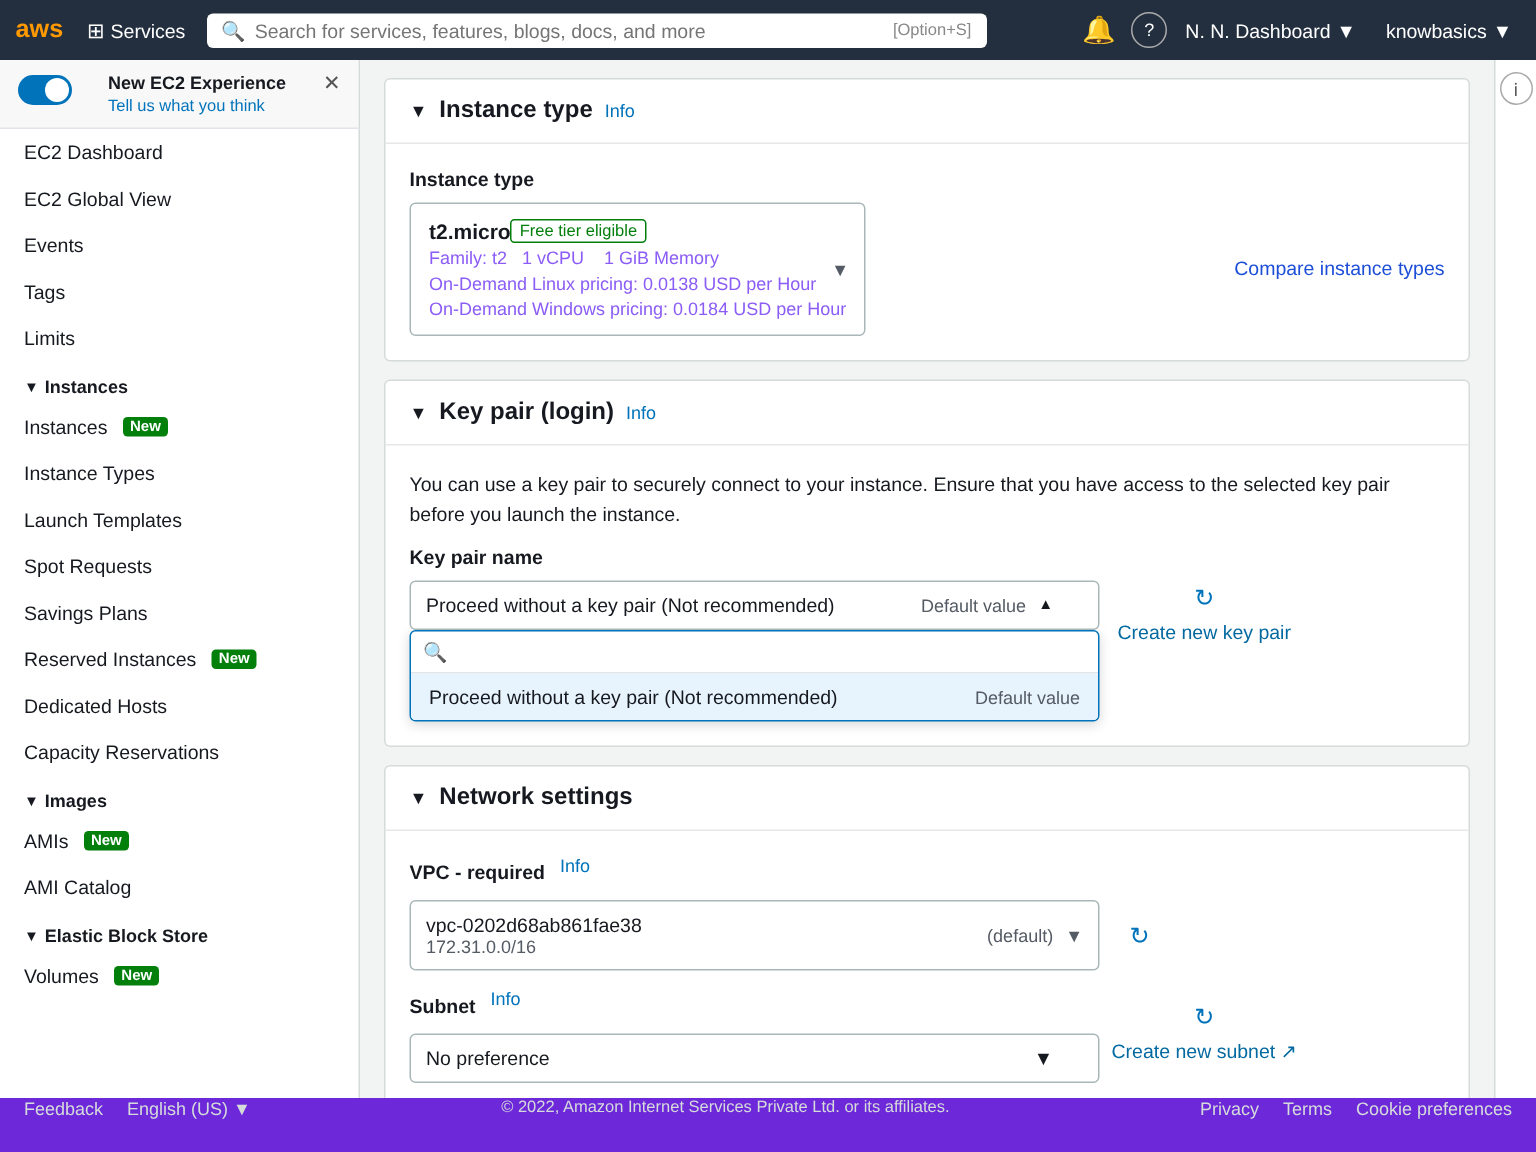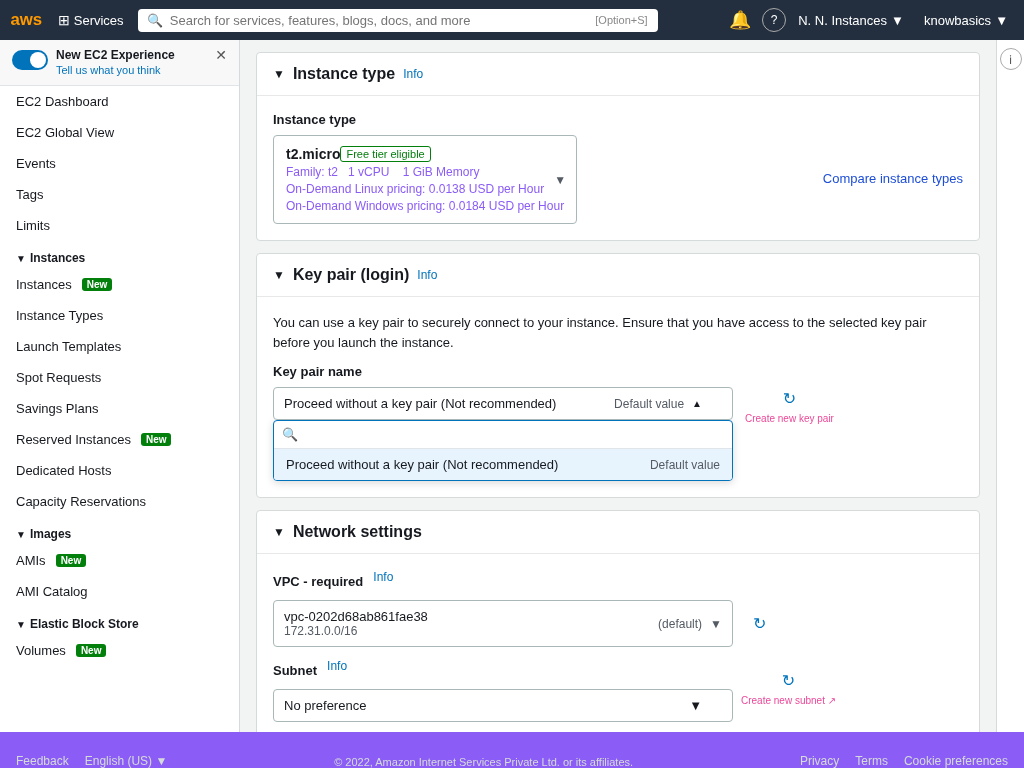--- a/index.html
+++ b/index.html
@@ -96,21 +96,21 @@
       border-right: 1px solid #d5dbdb;
       overflow-y: auto;
       flex-shrink: 0;
     }
     .experience-banner {
       background: #f8f8f8;
       border-bottom: 1px solid #e1e4e8;
       padding: 8px 12px;
       display: flex;
       align-items: flex-start;
-      gap: 8px;
+      gap: 24px;
     }
     .toggle-switch {
       position: relative;
       width: 36px;
       height: 20px;
       flex-shrink: 0;
       margin-top: 2px;
     }
     .toggle-slider {
       position: absolute;
@@ -337,21 +337,21 @@
       background: #e8f4fd;
     }
     .dropdown-option .opt-default { color: #545b64; font-size: 12px; }
     .refresh-icon-btn {
       background: none;
       border: none;
       cursor: pointer;
       color: #0073bb;
       font-size: 16px;
     }
-    .create-link { color: #ec4899; font-size: 10px; cursor: pointer; text-decoration: none; line-height: 1.4; }
+    .create-link { color: #0369a1; font-size: 13px; cursor: pointer; text-decoration: none; line-height: 1.4; }
 
     
     .vpc-row {
       display: flex;
       align-items: center;
       gap: 20px;
     }
     .vpc-field {
       border: 1px solid #aab7b8;
       border-radius: 4px;
@@ -373,24 +373,24 @@
 
     .subnet-row {
       display: flex;
       align-items: center;
       gap: 8px;
       margin-top: 12px;
     }
 
     
     .footer {
-      background: #8b5cf6;
+      background: #6d28d9;
       height: 36px;
       display: flex;
-      align-items: flex-end;
+      align-items: flex-start;
       justify-content: space-between;
       padding: 0 16px;
       flex-shrink: 0;
     }
     .footer-left { display: flex; align-items: center; gap: 16px; }
     .footer-left span, .footer-right span { color: #d5dbdb; font-size: 12px; cursor: pointer; }
     .footer-center { color: #d5dbdb; font-size: 11px; text-align: center; }
     .footer-right { display: flex; align-items: center; gap: 16px; }
 
     .section-arrow { font-size: 12px; color: #16191f; }
@@ -427,21 +427,21 @@
   <div class="search-bar">
     <span>🔍</span>
     <input type="text" placeholder="Search for services, features, blogs, docs, and more" style="">
     <span class="search-shortcut">[Option+S]</span>
   </div>
 
   <div class="nav-right">
     <button class="nav-icon-btn">🔔</button>
     <button class="nav-icon-btn" style="font-size:16px; border:1px solid #aaa; border-radius:50%; width:24px;height:24px;display:flex;align-items:center;justify-content:center;font-size:12px;">?</button>
     <div class="nav-region">
-      <span>N. <span>N. Instances</span></span>
+      <span>N. <span>N. Dashboard</span></span>
       <span>▼</span>
     </div>
     <div class="nav-account">
       <span>knowbasics</span>
       <span>▼</span>
     </div>
   </div>
 </nav>
 
 <div class="main-layout">

